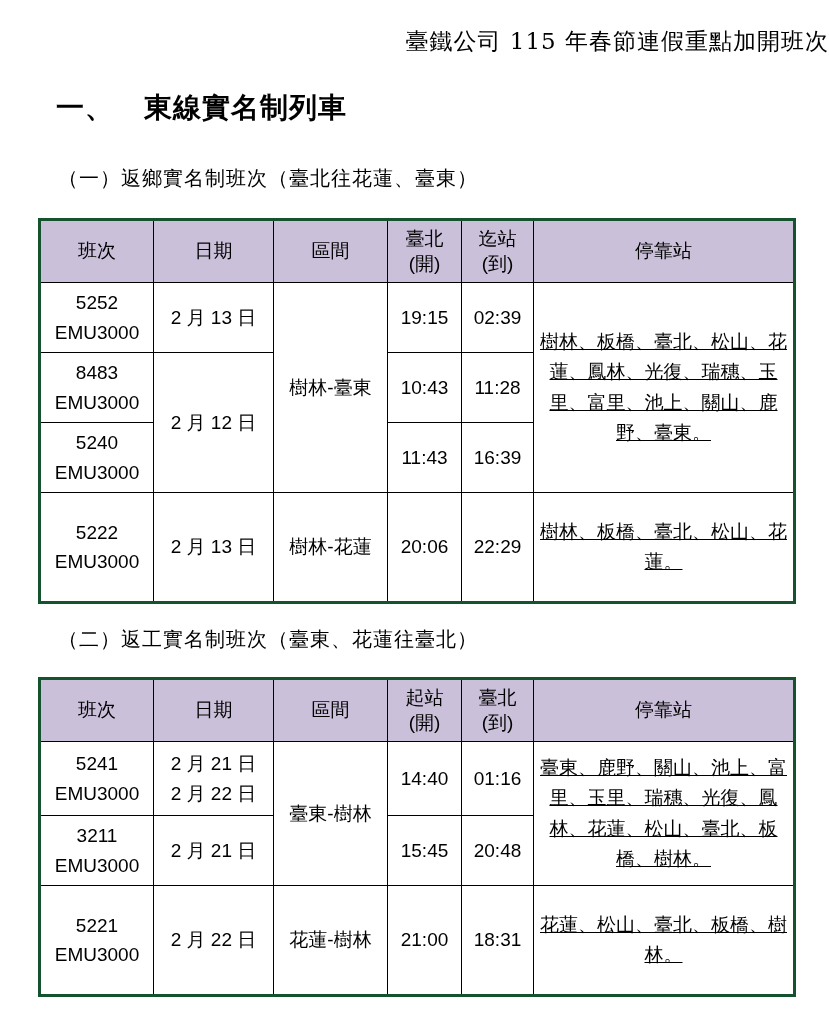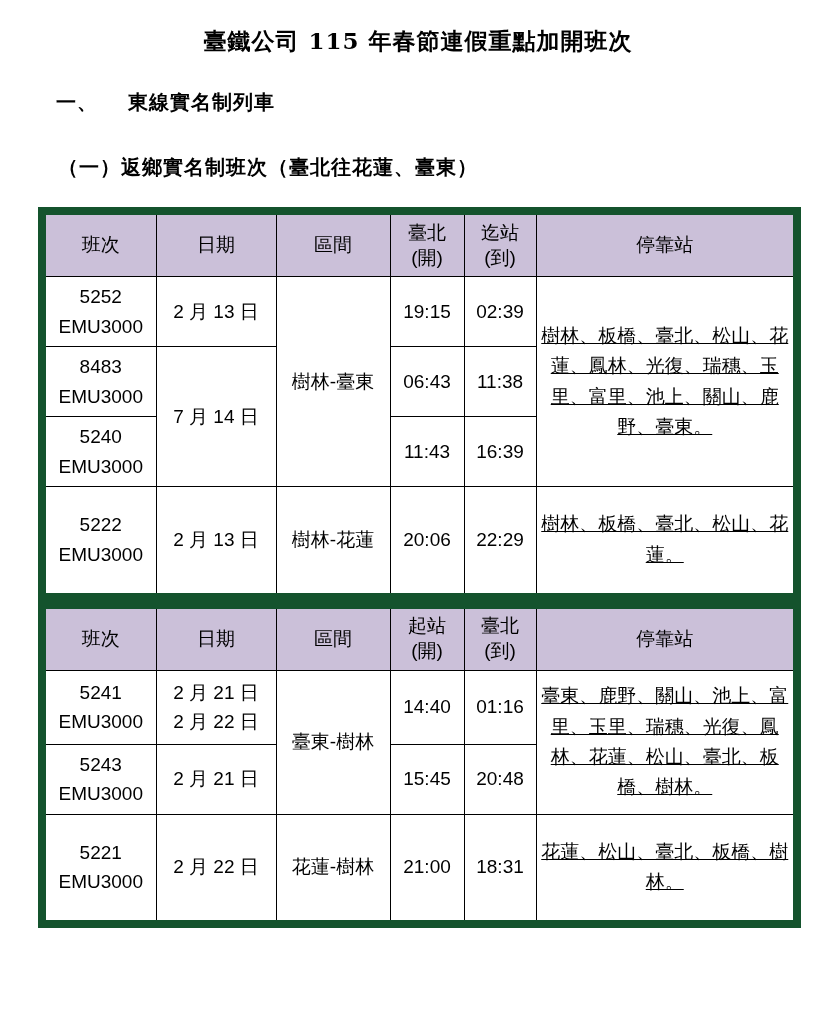--- a/index.html
+++ b/index.html
@@ -7,52 +7,52 @@
     width:829px;height:1024px;
     background:#ffffff;
     font-family:"Liberation Sans", sans-serif;
     color:#000;
     overflow:hidden;
   }
   .page{padding:26px 0 0 0;}
 
   
   .doc-title{
-    text-align:center;
+    text-align:right;
     font-family:"DejaVu Serif", serif;
-    font-weight:bold;
+    font-weight:normal;
     font-size:23px;
     letter-spacing:1px;
     margin:0 0 32px 0;
     padding-left:7px;
   }
   .section-heading{
     font-family:"DejaVu Serif", serif;
     font-weight:bold;
-    font-size:20px;
+    font-size:28px;
     margin:0 0 0 56px;
     letter-spacing:1px;
   }
   .section-heading .sec-num{display:inline-block;margin-right:30px;}
   .sub-heading{
     font-family:"DejaVu Serif", serif;
-    font-weight:bold;
+    font-weight:normal;
     font-size:20px;
     margin:38px 0 26px 58px;
     letter-spacing:1px;
   }
   .sub-heading.second{margin-top:22px;margin-bottom:24px;}
 
   
   table.train-table{
     border-collapse:collapse;
     table-layout:fixed;
     width:755px;
     margin-left:38px;
-    border:8px solid #14532d;
+    border:3px solid #14532d;
   }
   table.train-table td, table.train-table th{
     border:1.5px solid #000;
     text-align:center;
     vertical-align:middle;
     font-size:19px;
     font-weight:normal;
     padding:2px 2px;
   }
   table.train-table th{
@@ -111,42 +111,43 @@
 EMU3000</td>
         <td>2 月 13 日</td>
         <td rowspan="3">樹林-臺東</td>
         <td>19:15</td>
         <td>02:39</td>
         <td rowspan="3" class="stops-cell">樹林、板橋、臺北、松山、花蓮、鳳林、光復、瑞穗、玉里、富里、池上、關山、鹿野、臺東。</td>
       </tr>
       <tr class="body-row">
         <td class="cell-multiline">8483
 EMU3000</td>
-        <td rowspan="2">7 月 14 日</td>
-        <td>06:43</td>
-        <td>11:38</td>
+        <td rowspan="2">2 月 12 日</td>
+        <td>10:43</td>
+        <td>11:28</td>
       </tr>
       <tr class="body-row">
         <td class="cell-multiline">5240
 EMU3000</td>
         <td>11:43</td>
         <td>16:39</td>
       </tr>
       <tr class="body-row-tall">
         <td class="cell-multiline">5222
 EMU3000</td>
         <td>2 月 13 日</td>
         <td>樹林-花蓮</td>
         <td>20:06</td>
         <td>22:29</td>
         <td class="stops-cell">樹林、板橋、臺北、松山、花蓮。</td>
       </tr>
     </tbody>
   </table>
 
+  <div class="sub-heading second">（二）返工實名制班次（臺東、花蓮往臺北）</div>
 
   <table class="train-table">
     <colgroup>
       <col style="width:114px">
         <col style="width:120px">
         <col style="width:114px">
       <col style="width:74px">
         <col style="width:72px">
         <col style="width:261px">
     </colgroup>
@@ -167,21 +168,21 @@
         <td class="cell-multiline">5241
 EMU3000</td>
         <td class="cell-multiline">2 月 21 日
 2 月 22 日</td>
         <td rowspan="2">臺東-樹林</td>
         <td>14:40</td>
         <td>01:16</td>
         <td rowspan="2" class="stops-cell">臺東、鹿野、關山、池上、富里、玉里、瑞穗、光復、鳳林、花蓮、松山、臺北、板橋、樹林。</td>
       </tr>
       <tr class="body-row">
-        <td class="cell-multiline">5243
+        <td class="cell-multiline">3211
 EMU3000</td>
         <td>2 月 21 日</td>
         <td>15:45</td>
         <td>20:48</td>
       </tr>
       <tr class="body-row-tall">
         <td class="cell-multiline">5221
 EMU3000</td>
         <td>2 月 22 日</td>
         <td>花蓮-樹林</td>

